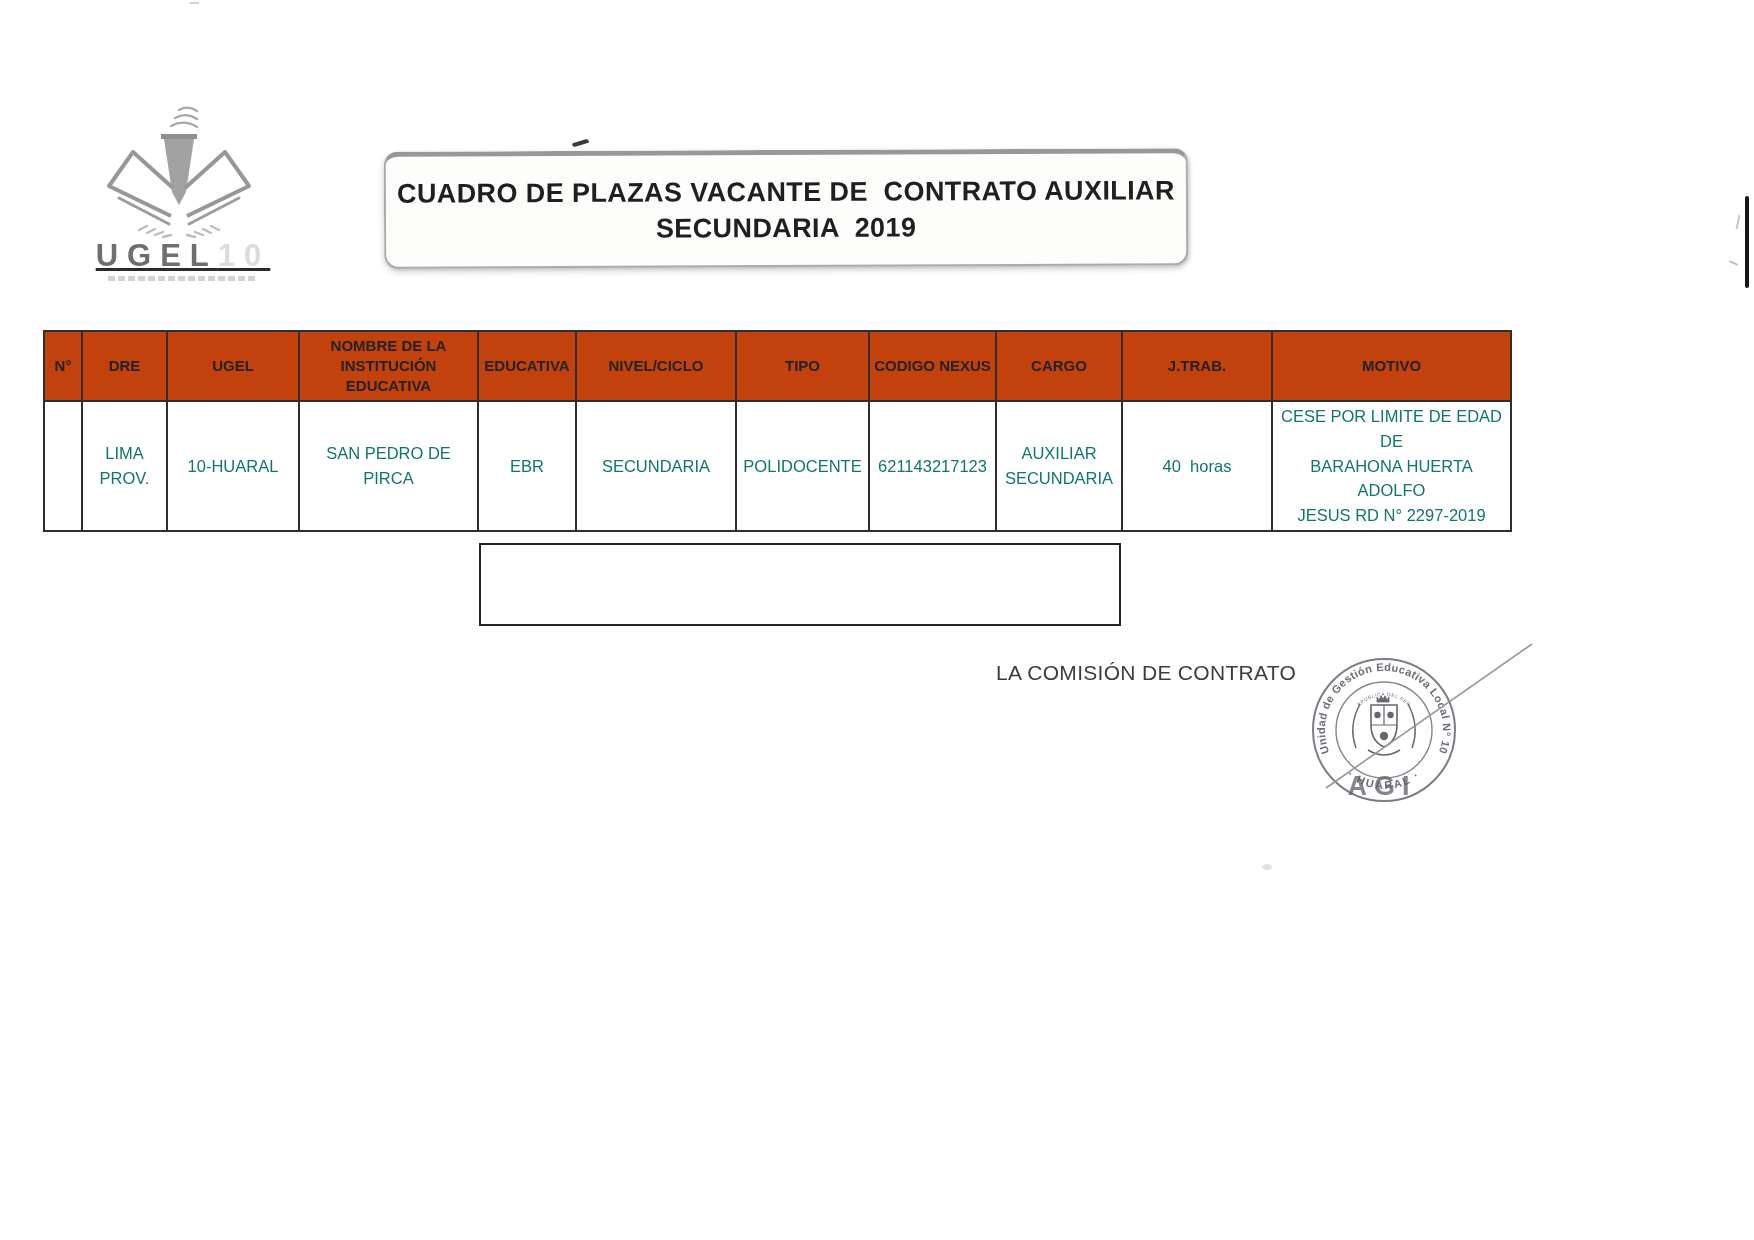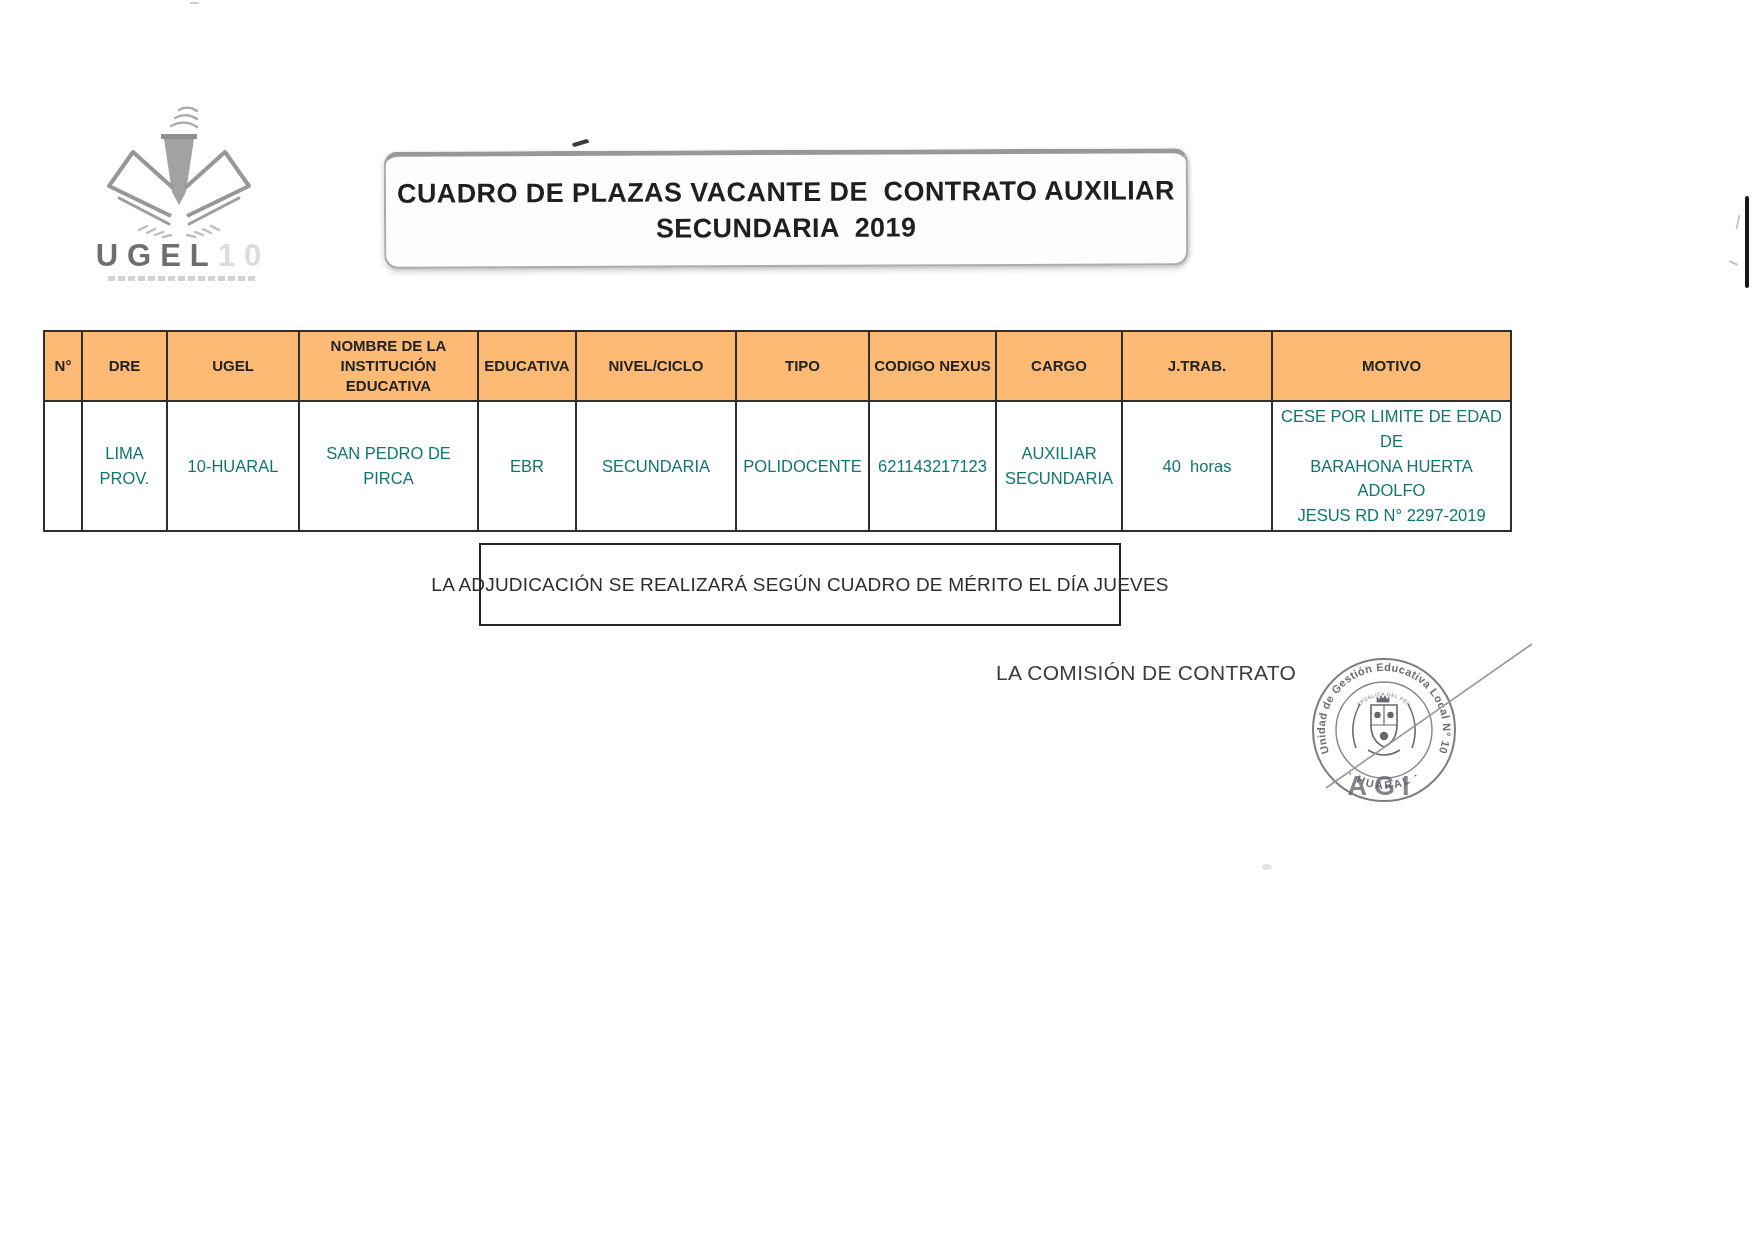--- a/index.html
+++ b/index.html
@@ -1,41 +1,41 @@
 <!DOCTYPE html>
 <html><head>
 <meta charset="utf-8">
 <style>
   html,body{margin:0;padding:0;background:#ffffff;}
   .page{position:relative;width:1754px;height:1240px;background:#ffffff;overflow:hidden;
         font-family:"Liberation Sans",sans-serif;color:#2b2b2b;}
 
   
-  .logo{position:absolute;left:92px;top:104px;width:182px;text-align:center;}
+  .logo{position:absolute;left:92px;top:104px;width:182px;text-align:center;text-decoration:underline;}
   .logo svg{display:block;margin:0 auto;}
   .logo-text{font-size:31px;font-weight:bold;color:#6e6e6e;letter-spacing:9px;line-height:1;margin-top:-4px;white-space:nowrap;}
   .logo-text .num{color:#dcdcda;}
   .logo-subline{margin:5px auto 0;width:150px;height:5px;
         background:repeating-linear-gradient(90deg,#d3d3d0 0 7px,transparent 7px 10px);}
 
   
   .title-box{position:absolute;left:384px;top:150px;width:800px;height:110px;background:#fdfdfc;
         border:2px solid #ababab;border-top:5px solid #989898;border-radius:14px;
         box-shadow:0 3px 6px rgba(0,0,0,.20),2px 1px 3px rgba(0,0,0,.10);
         display:flex;flex-direction:column;justify-content:center;align-items:center;gap:5px;
         transform:rotate(-0.25deg);}
   .title-line{font-size:27px;font-weight:bold;color:#1f1f1f;letter-spacing:.4px;white-space:pre;}
   .pen-mark{position:absolute;left:572px;top:141px;width:17px;height:4px;background:#3c3c3c;
         border-radius:2px 3px 1px 3px;transform:rotate(-17deg);}
 
   
   table.vac{position:absolute;left:43px;top:330px;border-collapse:collapse;table-layout:fixed;}
   .vac th,.vac td{border:2px solid #2e2e2e;text-align:center;vertical-align:middle;
         padding:2px 4px;overflow:hidden;}
-  .vac th{background:#fdba74;font-size:15px;font-weight:bold;color:#232323;
+  .vac th{background:#c2410c;font-size:15px;font-weight:bold;color:#232323;
         white-space:pre-line;line-height:1.35;}
   .vac td{background:#ffffff;font-size:16.5px;color:#0f766e;white-space:pre-wrap;line-height:1.5;}
   tr.hdr{height:70px;} tr.data{height:103px;}
 
   
   .notice-box{position:absolute;left:479px;top:543px;width:638px;height:79px;border:2.5px solid #242424;
         display:flex;flex-direction:column;justify-content:center;align-items:center;gap:2px;background:#fff;}
   .notice-line{font-size:19px;color:#2c2c2c;letter-spacing:.2px;white-space:pre;}
 
   
@@ -142,21 +142,20 @@
 SECUNDARIA</td>
       <td>40  horas</td>
       <td>CESE POR LIMITE DE EDAD DE
 BARAHONA HUERTA ADOLFO
 JESUS RD N° 2297-2019</td>
     </tr>
   </tbody>
     </table>
 
   <div class="notice-box">
-    <div class="notice-line">LA ADJUDICACIÓN SE REALIZARÁ SEGÚN CUADRO DE MÉRITO EL DÍA JUEVES</div>
   </div>
 
   <div class="commission">LA COMISIÓN DE CONTRATO</div>
 
   <svg class="stamp" viewBox="0 0 250 188">
     <defs>
       <path id="arcTop" d="M 30.6,108.2 A 59,59 0 1 1 141.4,108.2" fill="none"></path>
       <path id="arcBot" d="M 37.7,121.8 A 59,59 0 0 0 134.3,121.8" fill="none"></path>
       <path id="arcTiny" d="M 60,66 A 34,34 0 0 1 112,66" fill="none"></path>
     </defs>

